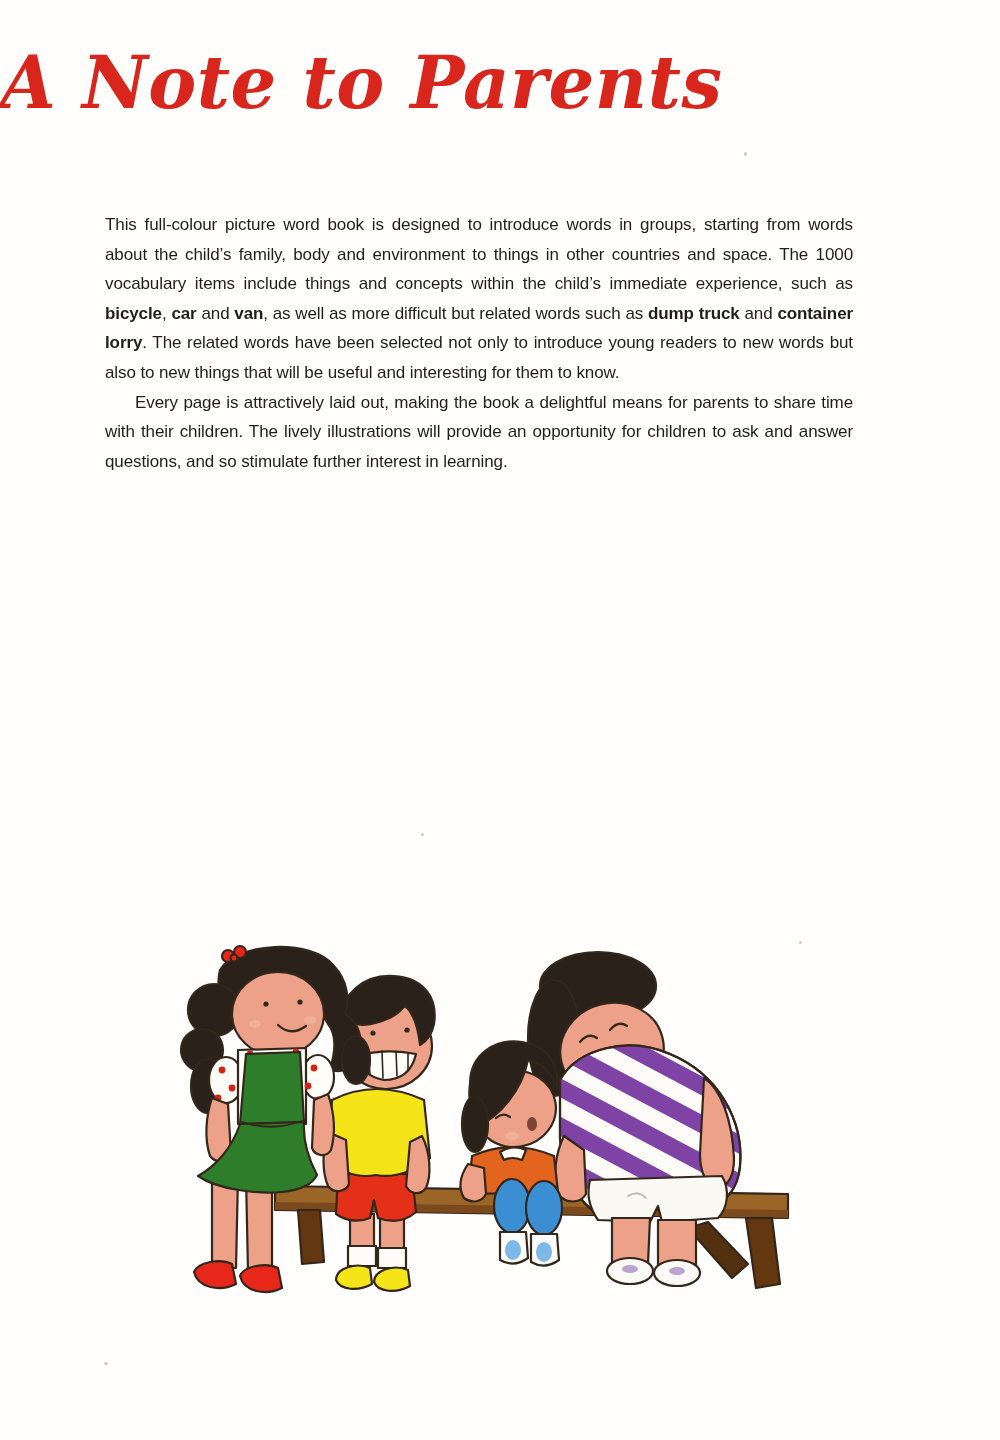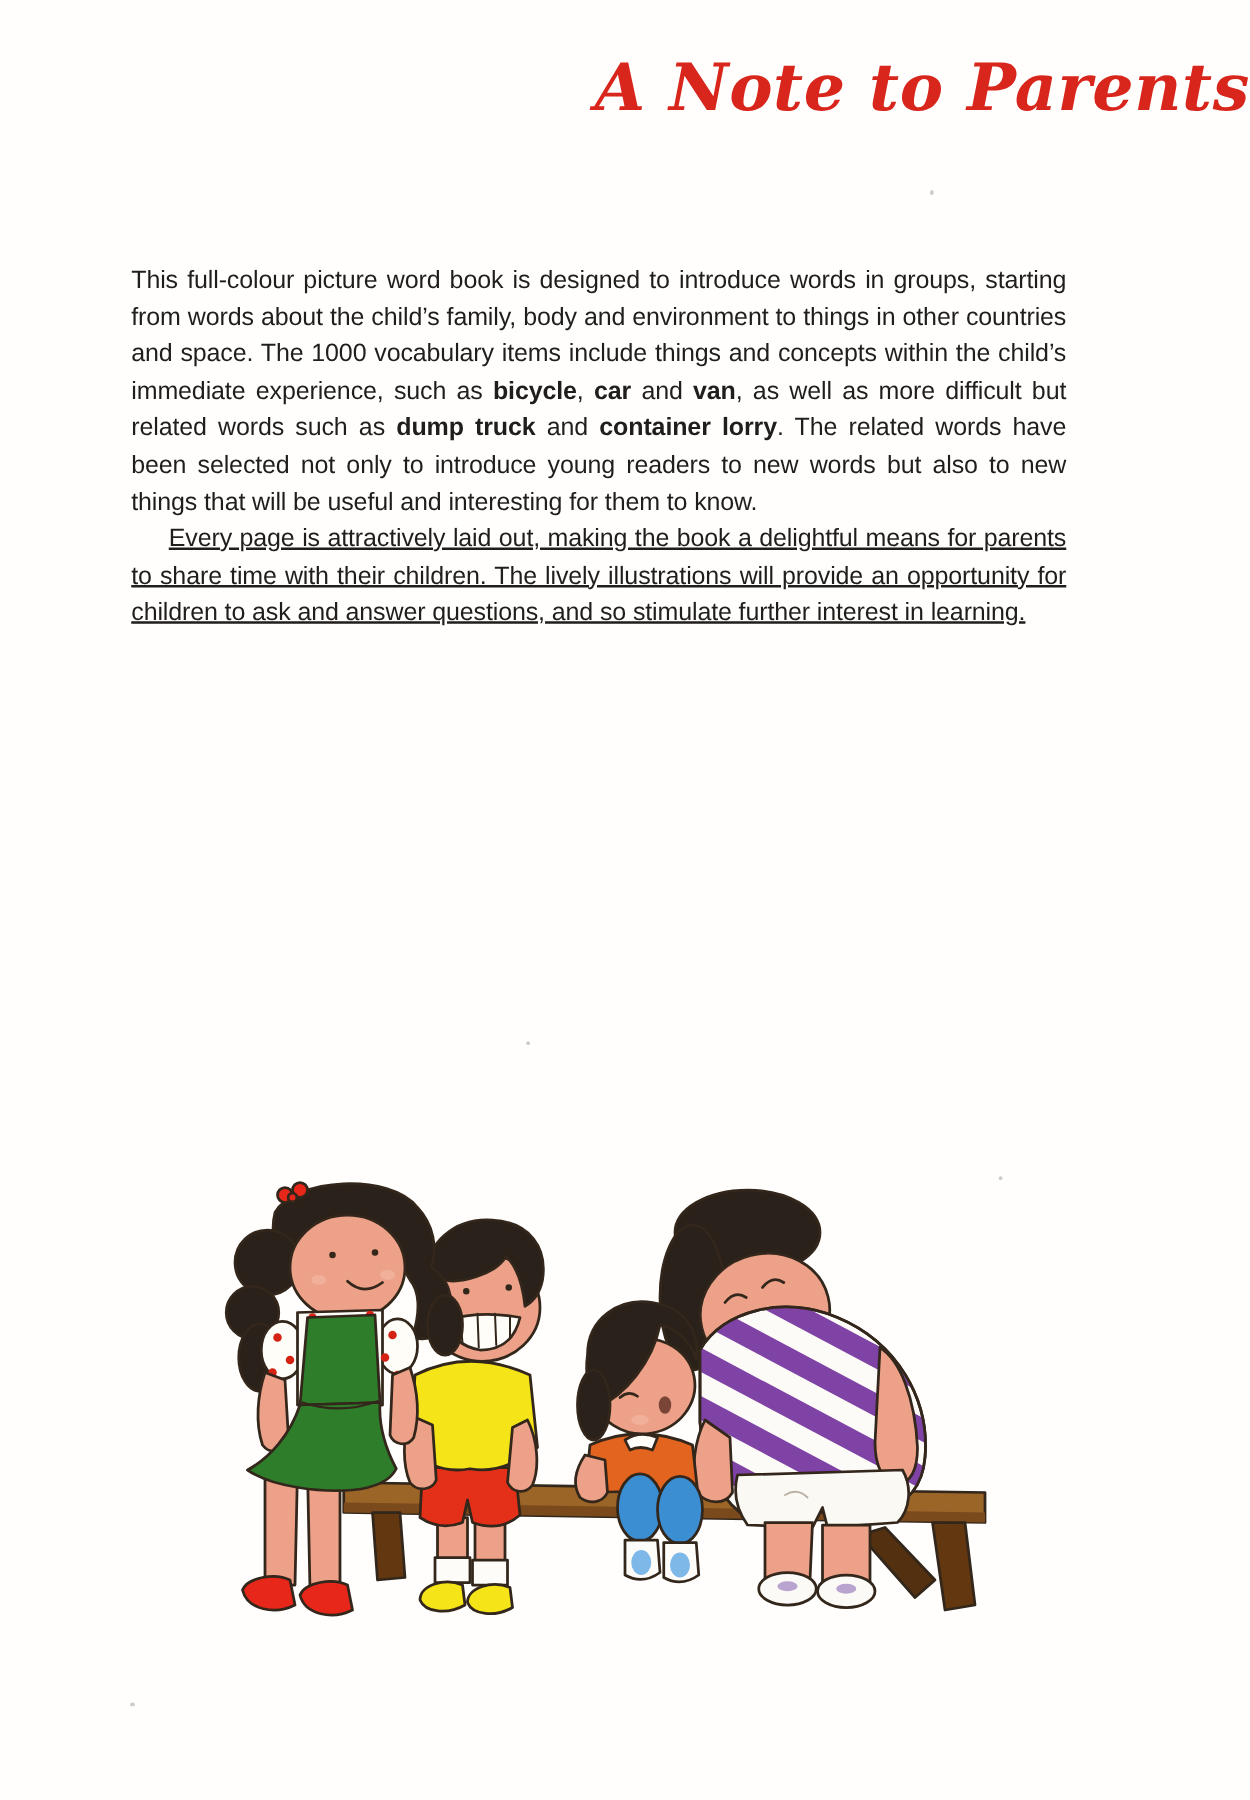--- a/index.html
+++ b/index.html
@@ -3,33 +3,33 @@
 <meta charset="utf-8">
 <style>
   html,body { margin:0; padding:0; background:#ffffff; }
   .page {
     position:relative; width:1000px; height:1440px;
     background:#fffefd; overflow:hidden;
     font-family:"Liberation Sans", sans-serif;
   }
   .title {
     position:absolute; top:40px; left:0; width:100%;
-    margin:0; text-align:right;
+    margin:0; text-align:left;
     font-family:"DejaVu Serif", serif;
     font-style:italic; font-weight:bold;
-    font-size:52px; letter-spacing:0.5px;
+    font-size:72px; letter-spacing:0.5px;
     color:#d9261c;
   }
   .body-text {
     position:absolute; left:105px; top:210px; width:748px;
-    font-size:20px; line-height:29.6px; letter-spacing:-0.1px;
+    font-size:17px; line-height:29.6px; letter-spacing:-0.1px;
     color:#211d1a; text-align:justify;
   }
   .para { margin:0; }
-  .para.indent { text-indent:30px;text-decoration:underline; }
+  .para.indent { text-indent:30px; }
   .bold { font-weight:bold; }
   .illustration {
     position:absolute; left:160px; top:928px;
     width:640px; height:372px;
   }
   .speck { position:absolute; border-radius:50%; background:#cfcccá; }
   .speck { background:#cecbc8; }
 </style>
 </head>
 <body>

